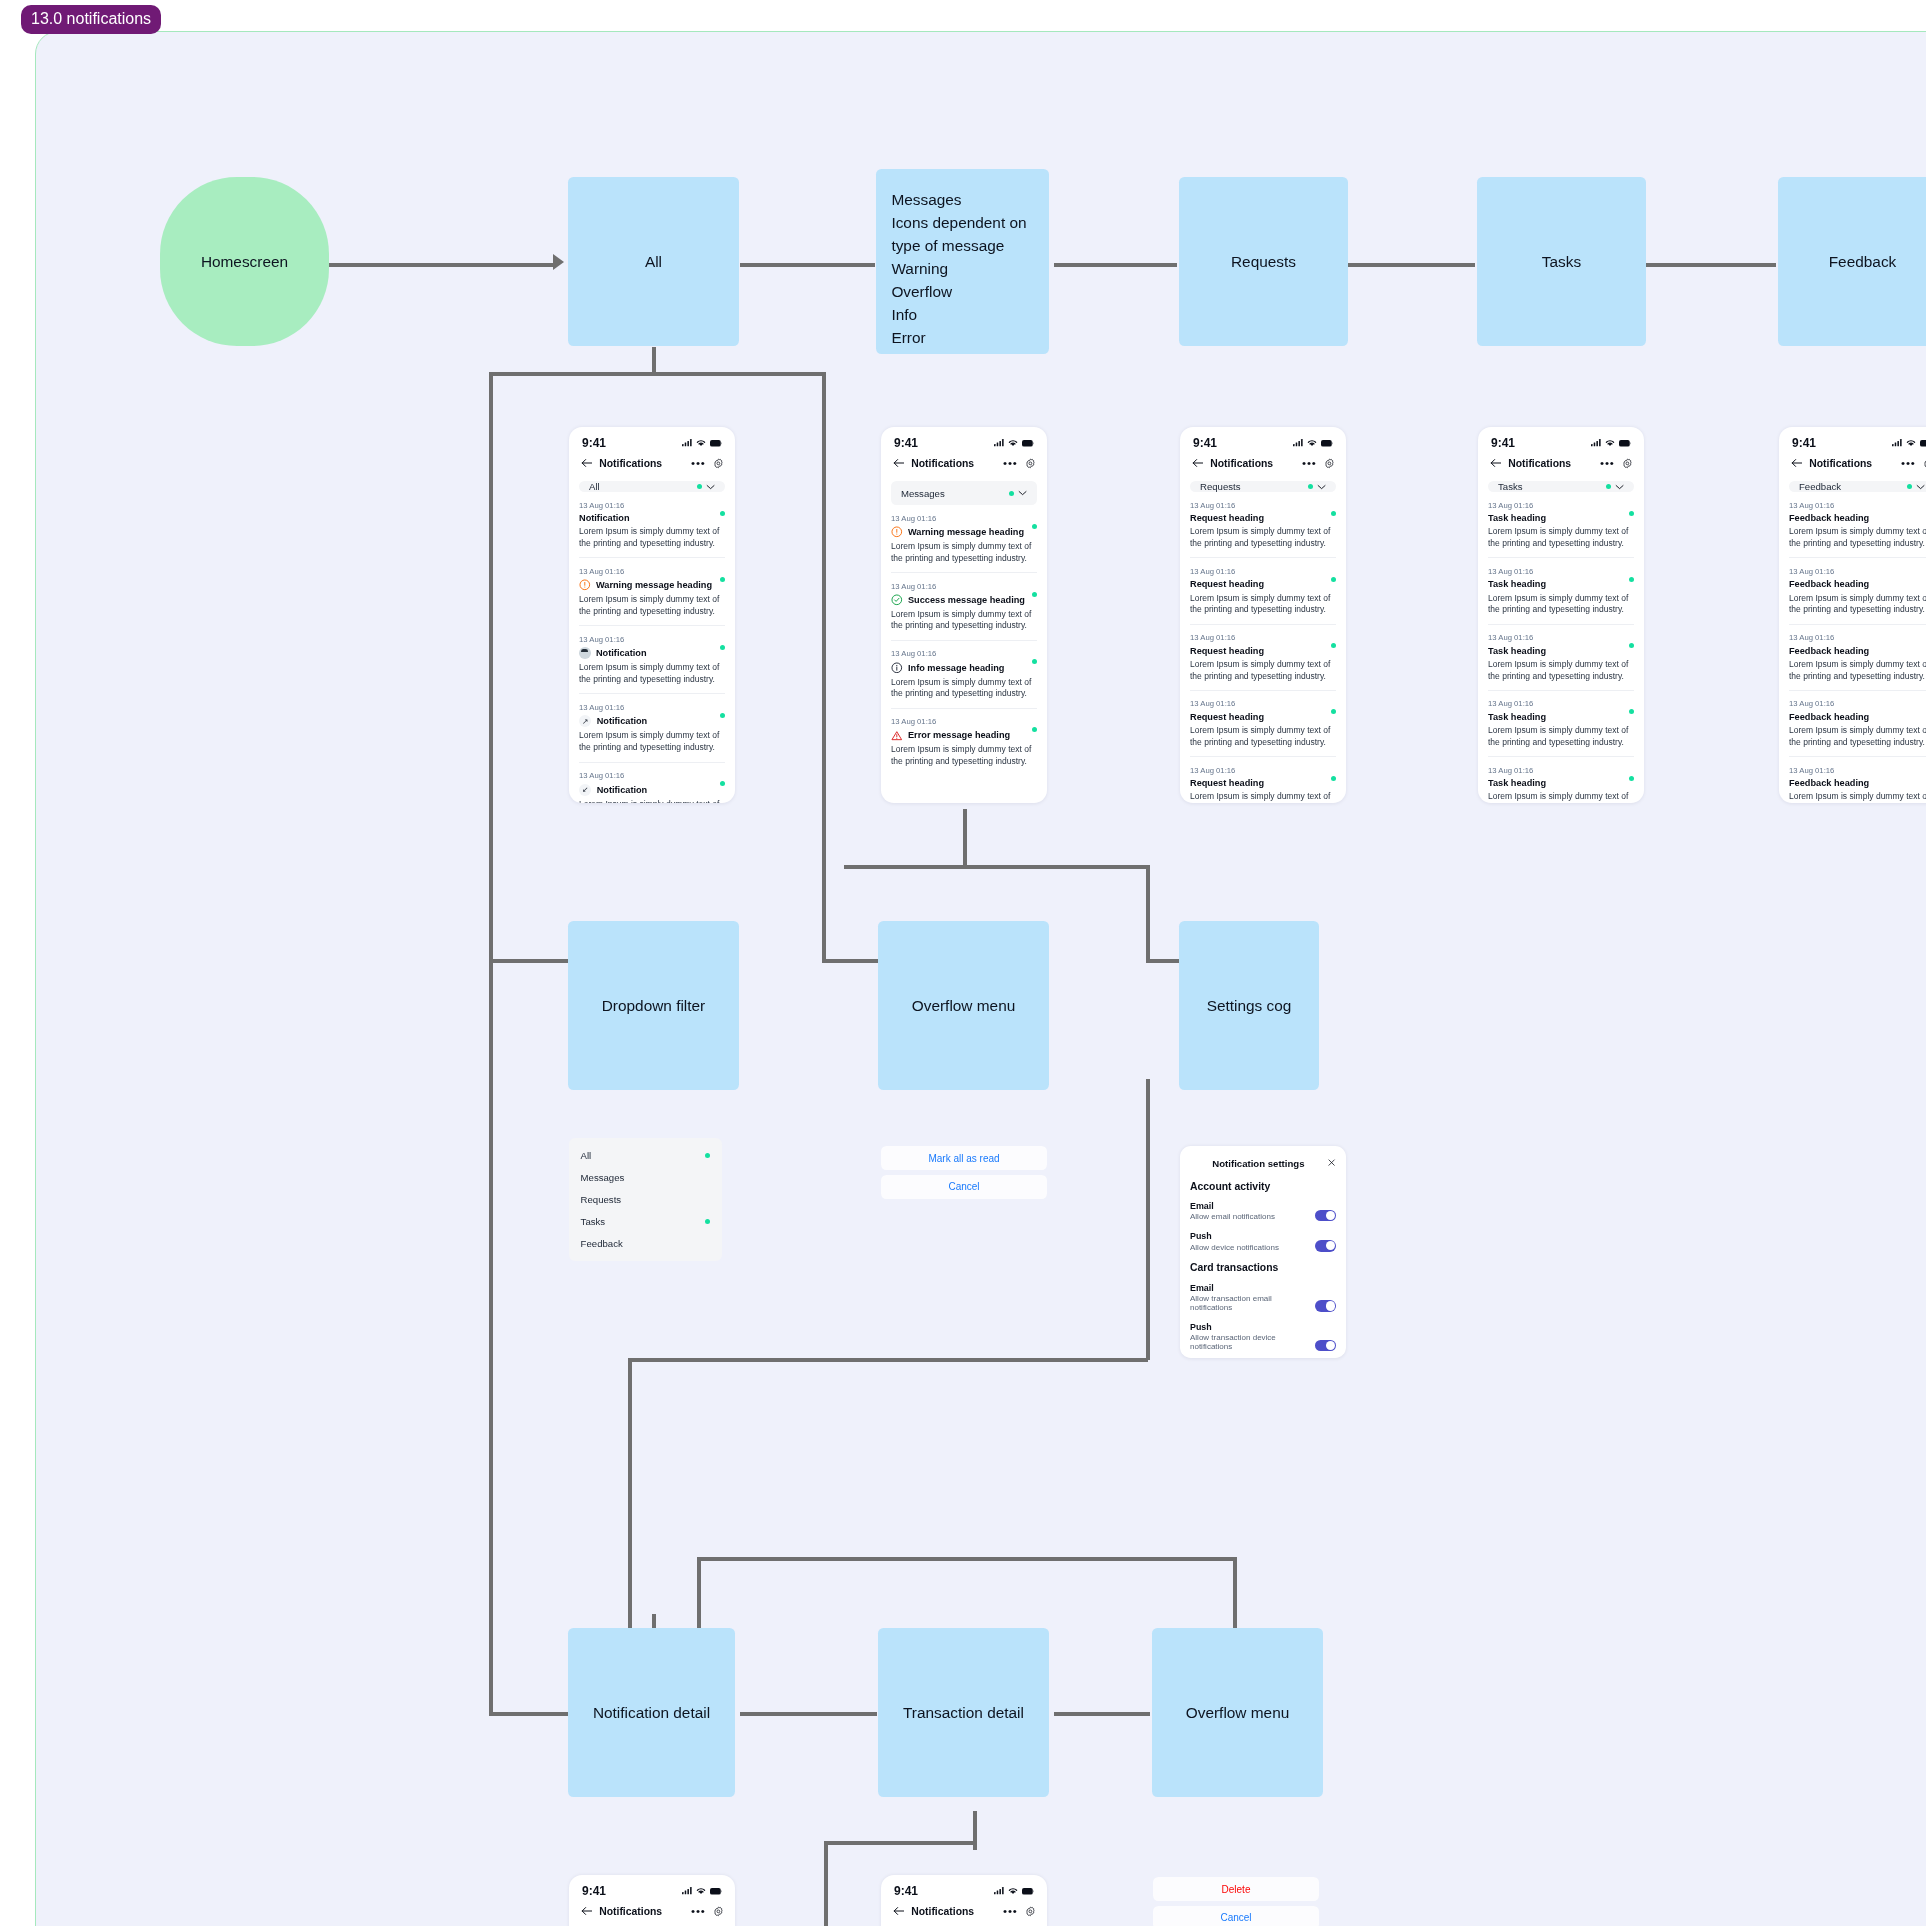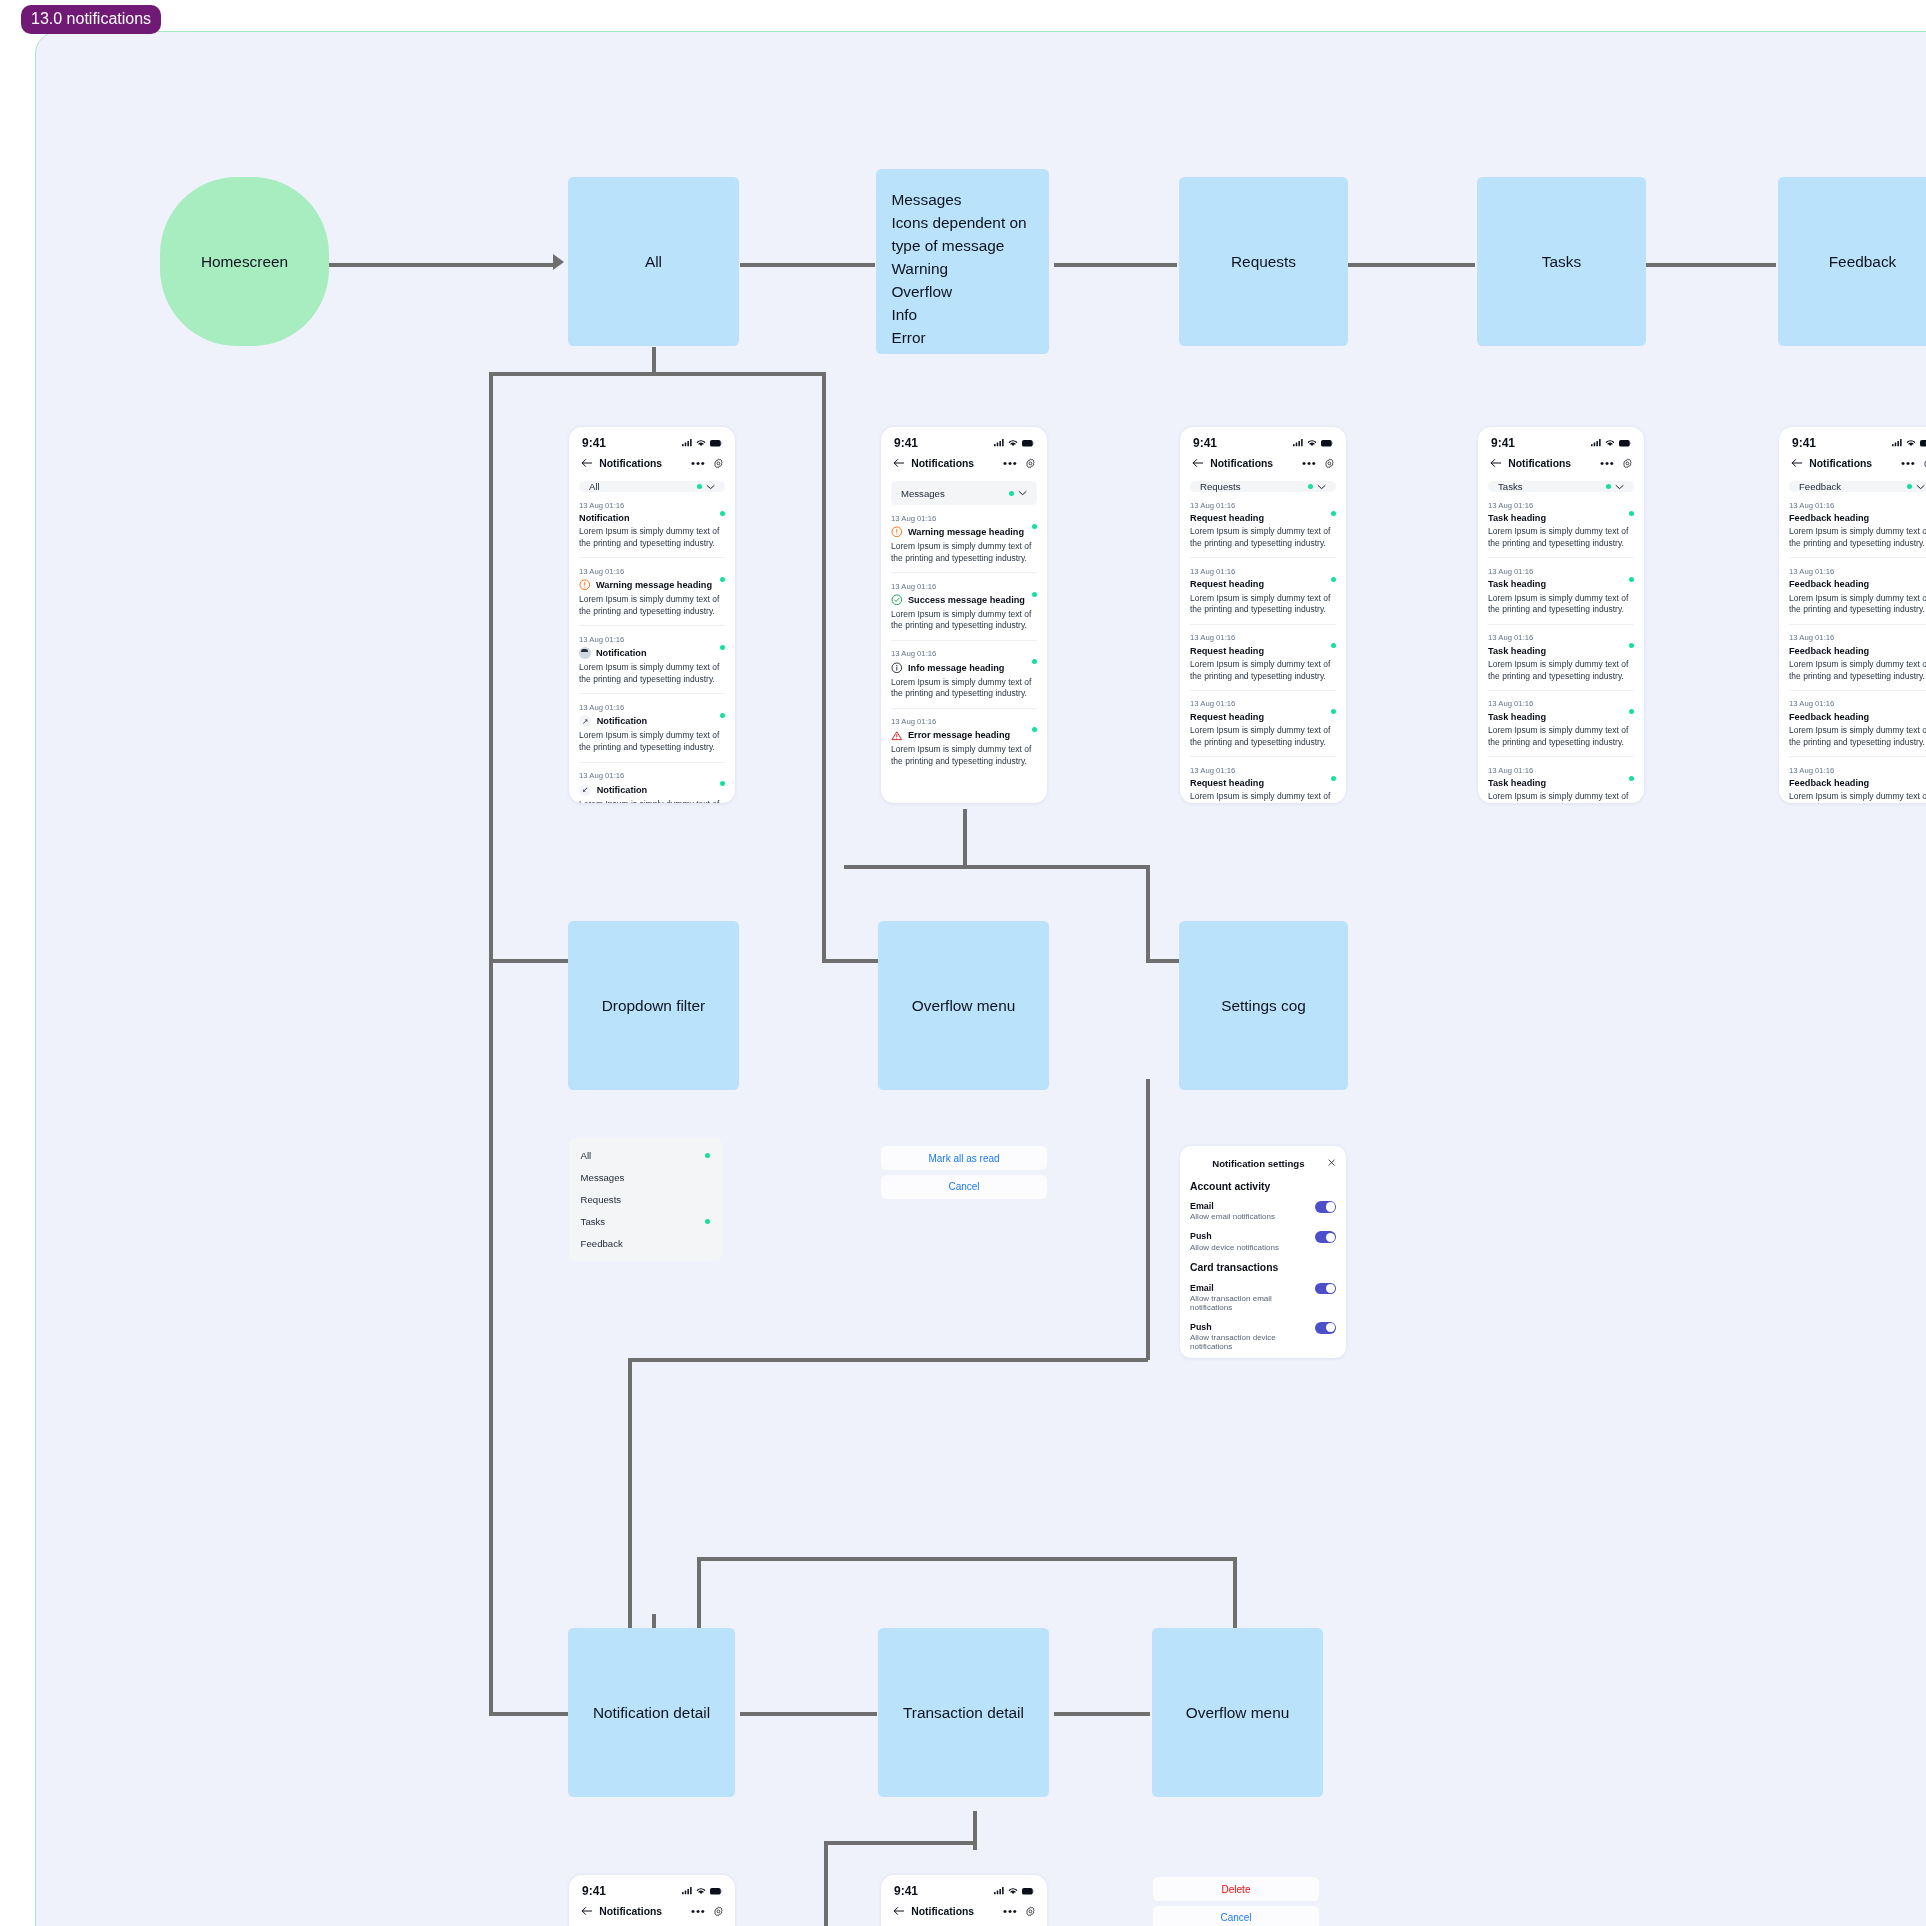--- a/index.html
+++ b/index.html
@@ -125,21 +125,21 @@
   
   .settings {
     position: absolute; background: #ffffff; border-radius: 10.8px;
     z-index: 8; padding: 7px 0 0 0; display: flex; flex-direction: column;
     box-shadow: 0 0.8px 3.9px rgba(20,30,60,.08);
   }
   .grabber { width: 28.5px; height: 3.1px; border-radius: 2.3px; background: #dfe3ea; margin: 0 auto 4.6px auto; }
   .st-head { display: flex; align-items: flex-start; padding: 0 10px 7.7px 10px; }
   .st-head .t { flex: 1; text-align: center; font-size: 9.6px; font-weight: bold; color: #0b0f19; }
   .st-sec { font-size: 10.4px; font-weight: bold; color: #0b0f19; padding: 4.6px 10px 5.4px 10px; }
-  .st-row { display: flex; align-items: flex-start; padding: 3.9px 10px 6.2px 10px; gap: 6.2px; }
+  .st-row { display: flex; align-items: flex-end; padding: 3.9px 10px 6.2px 10px; gap: 6.2px; }
   .st-row .txt { flex: 1; }
   .st-row .lbl { font-size: 8.9px; font-weight: bold; color: #0b0f19; }
   .st-row .sub { font-size: 8px; color: #5b6678; margin-top: 1.2px; }
   .toggle { width: 21px; height: 11.6px; border-radius: 6.2px; background: #4d4ec9; position: relative; flex: none; }
   .toggle::after { content: ""; position: absolute; right: 1.2px; top: 1.2px; width: 9.2px; height: 9.2px; border-radius: 50%; background: #fff; }
 
   
   .datebar { display: flex; align-items: center; gap: 6.2px; padding: 7.7px 11.6px 7px 11.6px; font-size: 8.9px; color: #0b0f19; }
 </style>
 </head>
@@ -216,21 +216,21 @@
 <div class="ln lnv" style="left:973px; top:1811px; height:39px;"></div>
 <div class="ln lnv" style="left:824px; top:1841px; height:601px;"></div>
 <div class="ln lnh" style="left:824px; top:1841px; width:150px;"></div>
 
 <div class="fbox" style="left:568px; top:921px; width:171px; height:169px;">
   <span>Dropdown filter</span>
 </div>
 <div class="fbox" style="left:878px; top:921px; width:171px; height:169px;">
   <span>Overflow menu</span>
 </div>
-<div class="fbox" style="left:1179px; top:921px; width:169px; height:169px;">
+<div class="fbox" style="left:1179px; top:921px; width:140px; height:169px;">
   <span>Settings cog</span>
 </div>
 
 <div class="fbox" style="left:568px; top:1628px; width:167px; height:169px;">
   <span>Notification detail</span>
 </div>
 <div class="fbox" style="left:878px; top:1628px; width:171px; height:169px;">
   <span>Transaction detail</span>
 </div>
 <div class="fbox" style="left:1152px; top:1628px; width:171px; height:169px;">

